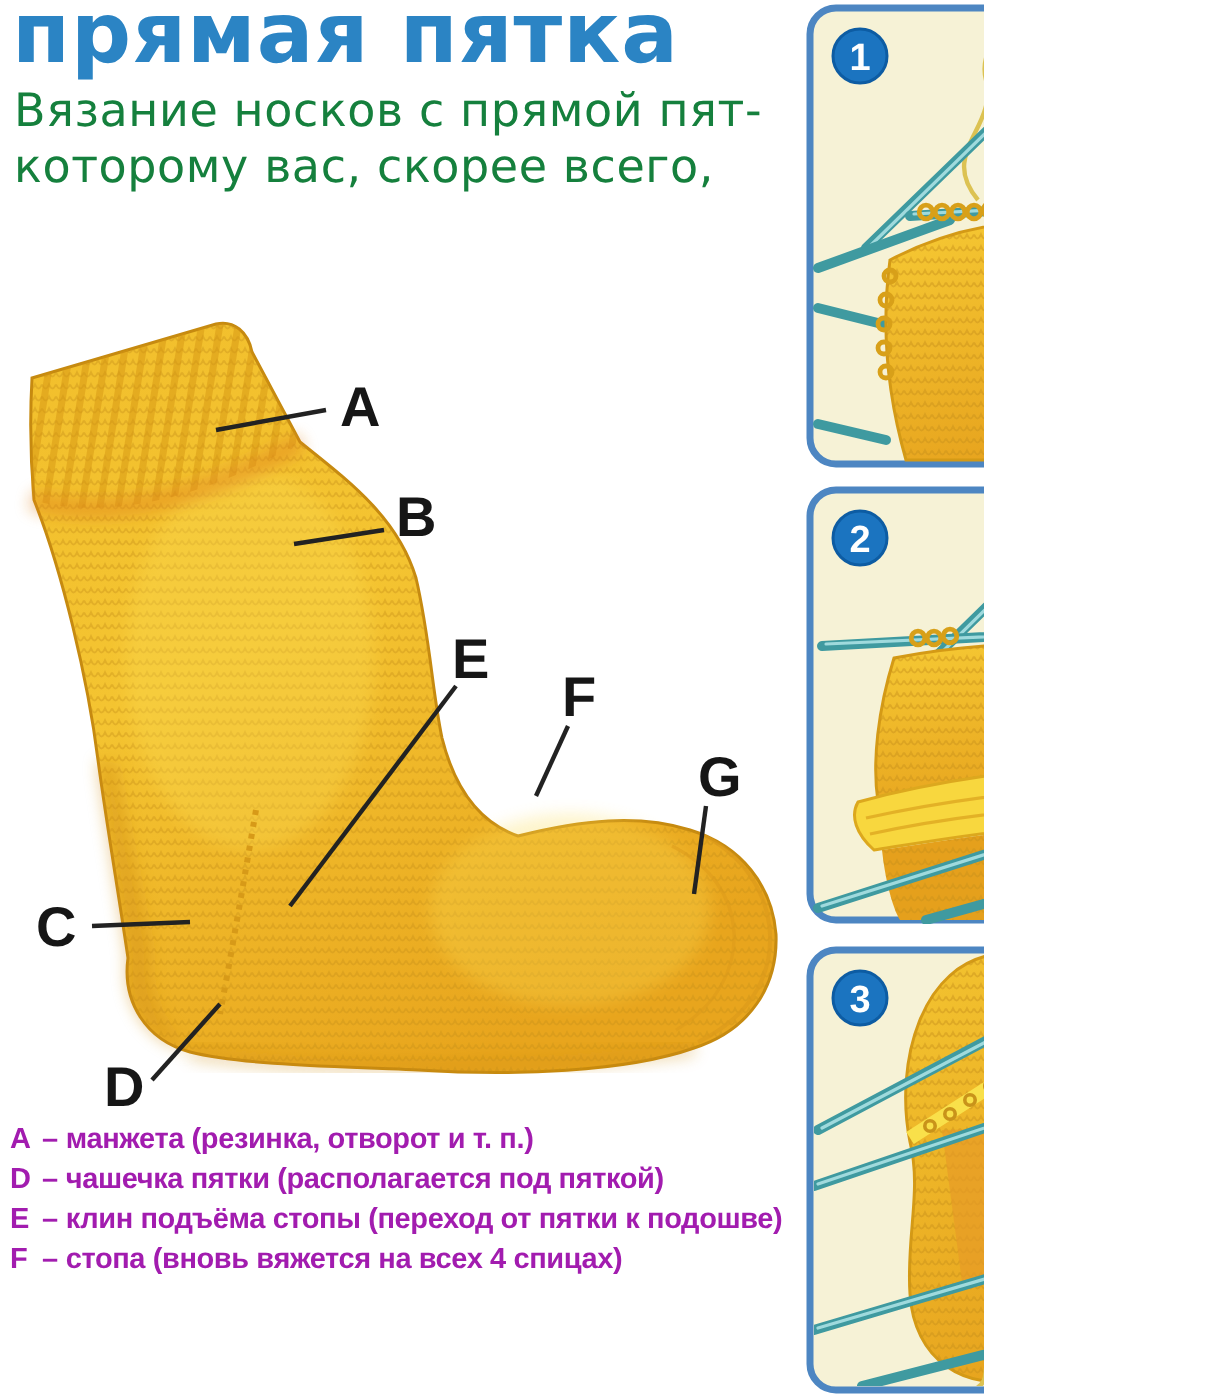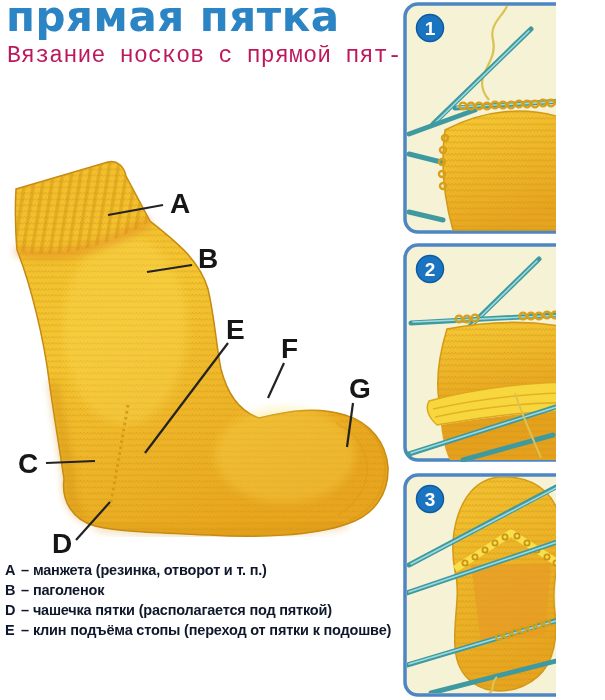--- a/index.html
+++ b/index.html
@@ -1,45 +1,46 @@
 <!DOCTYPE html>
 <html><head>
 <meta charset="utf-8">
 <style>
   html,body{margin:0;padding:0;background:#fff;}
-  .page{position:relative;width:556px;height:700px;background:#ffffff;overflow:hidden;
+  .page{position:relative;width:492px;height:700px;background:#ffffff;overflow:hidden;
         font-family:"DejaVu Sans",sans-serif;}
   .title{position:absolute;left:6px;top:-8px;font-size:42px;font-weight:bold;
          letter-spacing:0.5px;color:#2b84c4;white-space:nowrap;}
   .intro{position:absolute;left:7px;top:42px;width:400px;font-size:23px;line-height:28px;
-         color:#be185d;letter-spacing:0.3px;font-family:Liberation Mono, monospace;}
+         color:#15803d;letter-spacing:0.3px;}
   .intro div{white-space:nowrap;}
   .sock-svg{position:absolute;left:0;top:155px;}
   .legend{position:absolute;left:5px;top:560px;width:398px;
           font-family:"Liberation Sans",sans-serif;font-size:14.5px;font-weight:bold;
-          color:#0f172a;line-height:20px;letter-spacing:-0.2px;}
+          color:#a21caf;line-height:20px;letter-spacing:-0.2px;}
   .legend-row{white-space:nowrap;}
   .lg-letter{display:inline-block;min-width:14px;}
   .lg-sep{padding:0 4px 0 2px;}
   .panel{position:absolute;left:403px;}
   .p1{top:2px;}
   .p2{top:243px;}
   .p3{top:473px;}
   svg text.lbl{font-family:"Liberation Sans",sans-serif;font-weight:bold;font-size:28px;fill:#161616;}
   svg text.num{font-family:"Liberation Sans",sans-serif;font-weight:bold;font-size:19px;fill:#ffffff;}
 </style>
 </head>
 <body>
 
 <div class="page">
 
   <div class="title">прямая пятка</div>
 
   <div class="intro">
     <div>Вязание носков с прямой пят-</div>
+    <div>которому вас, скорее всего,</div>
   </div>
 
   <svg class="sock-svg" width="400" height="410" viewBox="0 0 400 410">
     <defs>
       <linearGradient id="sockGrad" x1="0" y1="0" x2="0.55" y2="1">
         <stop offset="0" stop-color="#f2bf2c"></stop>
         <stop offset="0.45" stop-color="#f4c431"></stop>
         <stop offset="1" stop-color="#e8a51d"></stop>
       </linearGradient>
       <pattern id="knit" width="7" height="6" patternUnits="userSpaceOnUse">
@@ -97,23 +98,23 @@
     <text class="lbl" x="198" y="113">B</text>
     <text class="lbl" x="18" y="318">C</text>
     <text class="lbl" x="52" y="398">D</text>
     <text class="lbl" x="226" y="184">E</text>
     <text class="lbl" x="281" y="203">F</text>
     <text class="lbl" x="349" y="243">G</text>
   </svg>
 
   <div class="legend">
     <div class="legend-row"><span class="lg-letter">A</span><span class="lg-sep">–</span><span>манжета (резинка, отворот и т. п.)</span></div>
-    <div class="legend-row"><span class="lg-letter">B</span><span class="lg-sep">–</span><span>паголенок</span></div>
     <div class="legend-row"><span class="lg-letter">D</span><span class="lg-sep">–</span><span>чашечка пятки (располагается под пяткой)</span></div>
     <div class="legend-row"><span class="lg-letter">E</span><span class="lg-sep">–</span><span>клин подъёма стопы (переход от пятки к подошве)</span></div>
+    <div class="legend-row"><span class="lg-letter">F</span><span class="lg-sep">–</span><span>стопа (вновь вяжется на всех 4 спицах)</span></div>
   </div>
 
   <svg class="panel p1" width="196" height="232" viewBox="0 0 196 232">
     <defs>
       <linearGradient id="g1" x1="0" y1="0" x2="0.4" y2="1">
         <stop offset="0" stop-color="#f6ca34"></stop>
           <stop offset="1" stop-color="#e7a41e"></stop>
       </linearGradient>
       <pattern id="kp1" width="7" height="6" patternUnits="userSpaceOnUse">
         <path d="M0,1.2 Q1.75,5.2 3.5,1.2 Q5.25,5.2 7,1.2" fill="none" stroke="#c9911a" stroke-width="1" opacity="0.45"></path>

